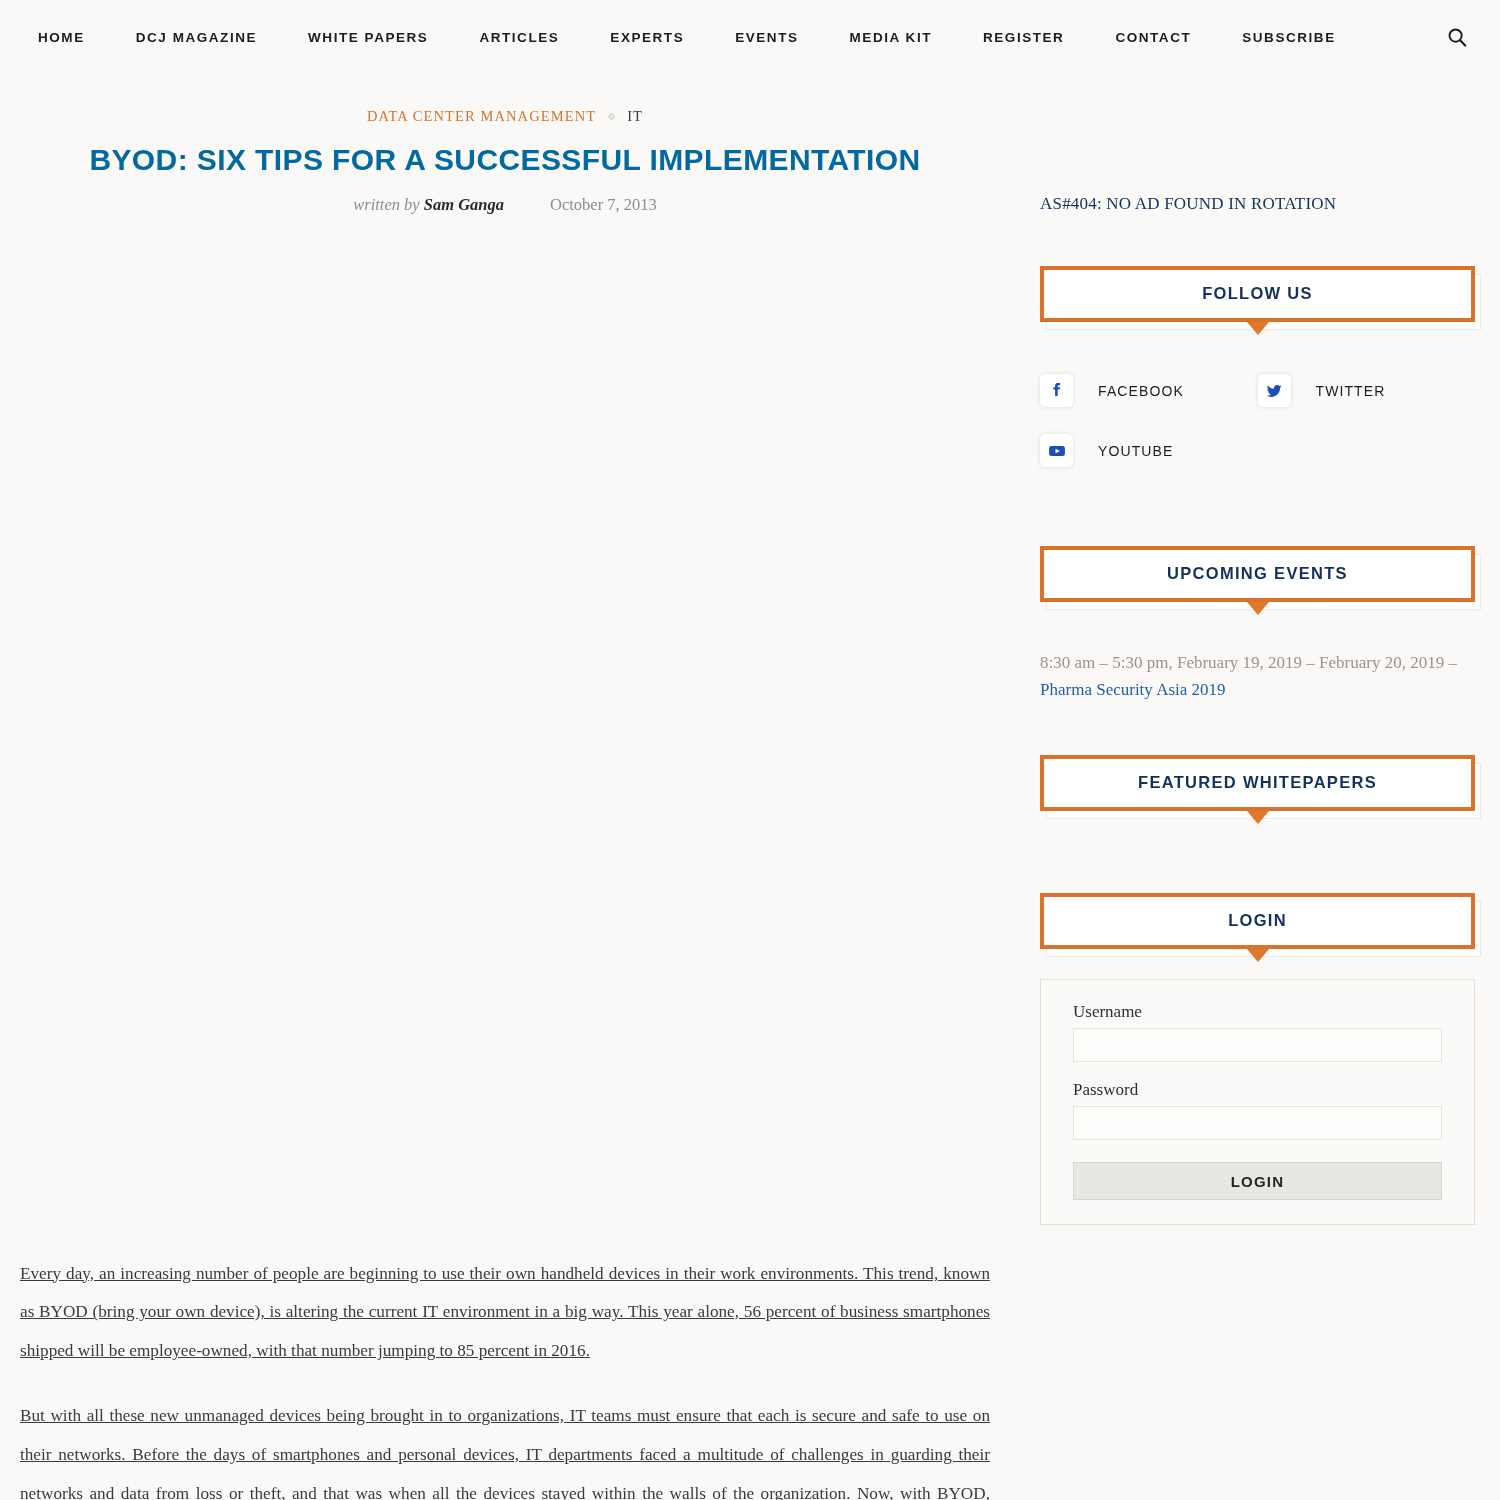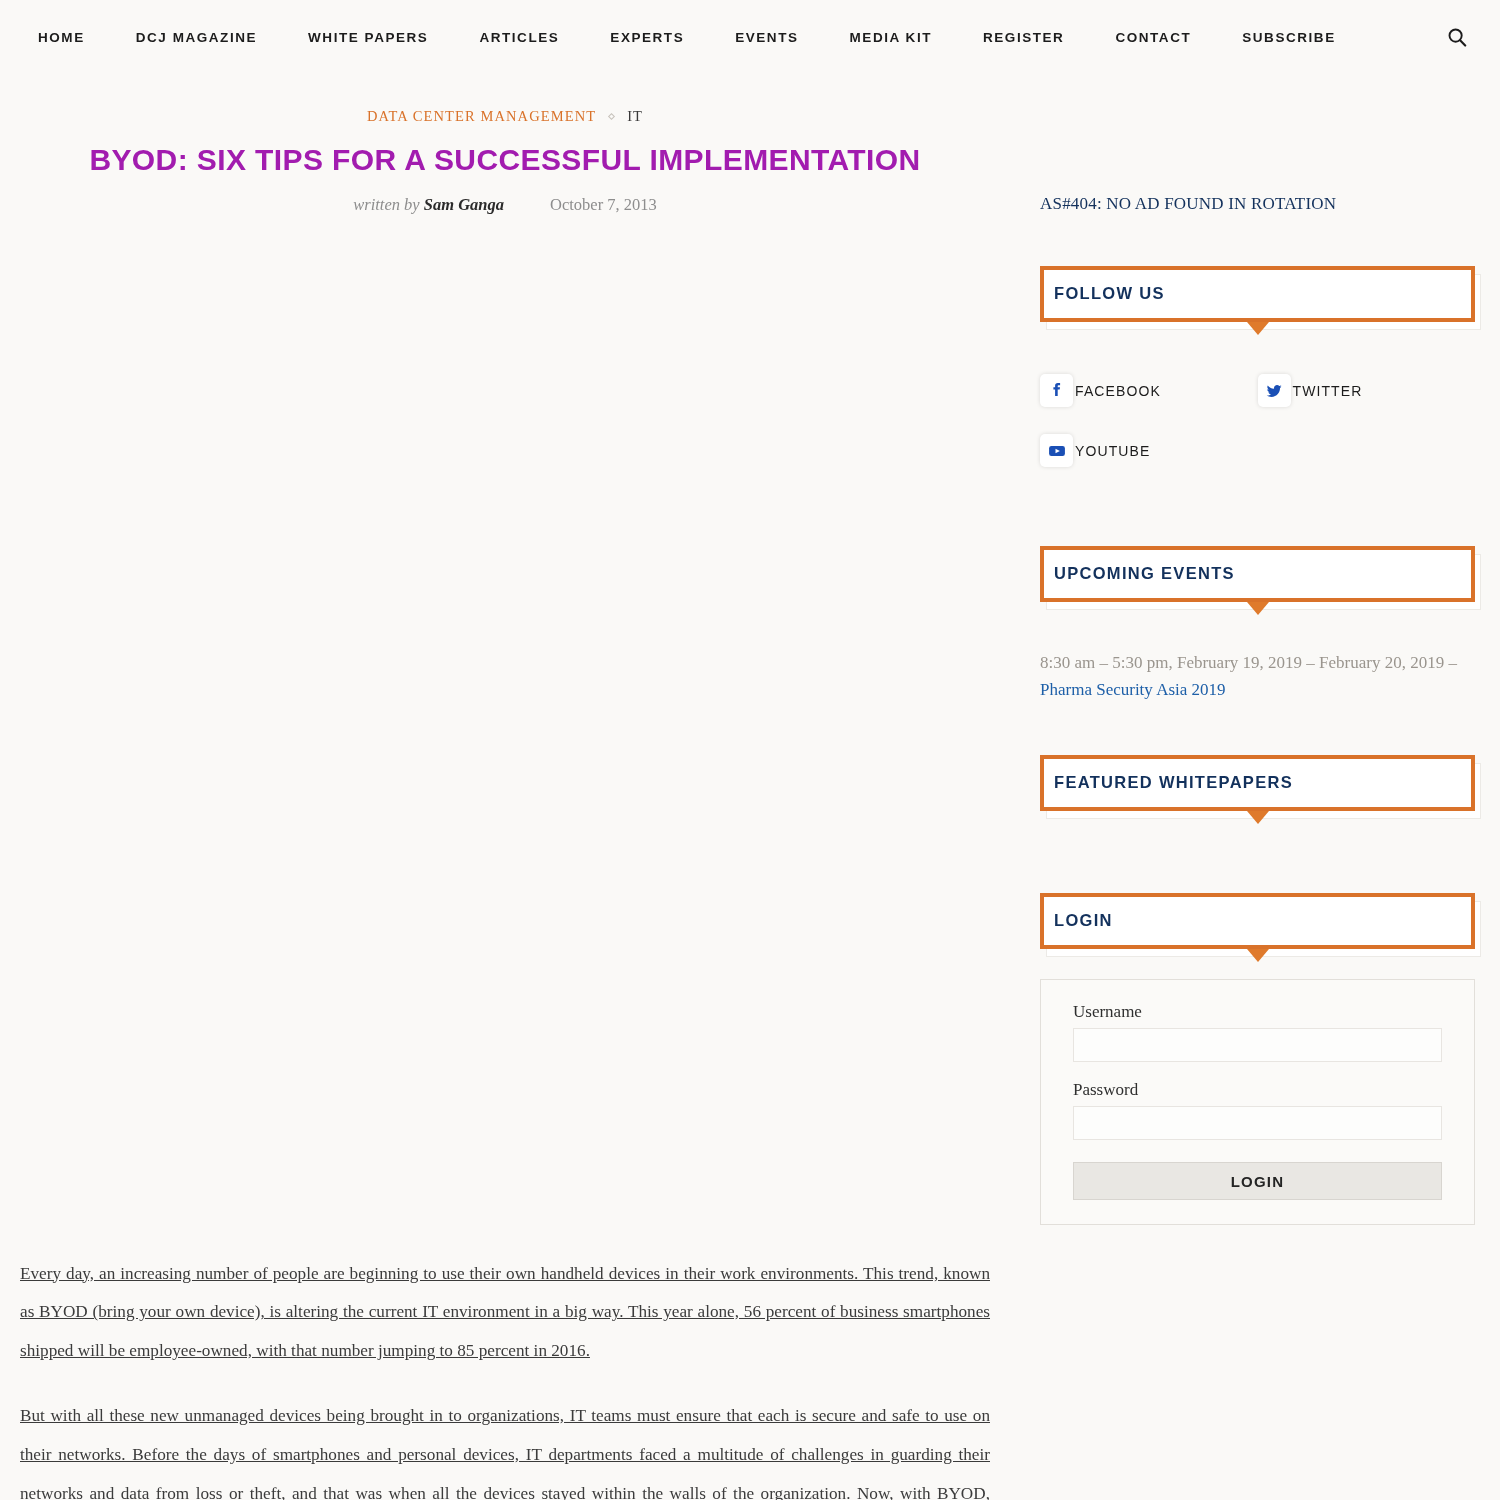--- a/index.html
+++ b/index.html
@@ -91,21 +91,21 @@
     border: 1px solid #c7c2bb;
     margin: 0 3px;
   }
   .crumb-secondary { color: #3a3a3a; cursor: pointer; }
 
   h1.article-title {
     font-family: "Liberation Sans", sans-serif;
     font-size: 30px;
     font-weight: 700;
     letter-spacing: 0.4px;
-    color: #a21caf;
+    color: #0369a1;
     text-transform: uppercase;
     margin: 0 0 16px 0;
     line-height: 1.22;
   }
   .byline {
     font-family: "Liberation Serif", serif;
     font-size: 16.5px;
     color: #8d8d8d;
     display: flex;
     justify-content: center;
@@ -143,20 +143,21 @@
     text-transform: uppercase;
     padding-top: 120px;
     letter-spacing: 0.2px;
   }
 
   .widget { margin-top: 52px; position: relative; }
   .widget-title-wrap { position: relative; }
   .widget-title {
     border: 4px solid #d9722a;
     background: #ffffff;
+    text-align: center;
     padding: 14px 10px 15px;
     font-family: "Liberation Sans", sans-serif;
     font-size: 16.5px;
     font-weight: 700;
     letter-spacing: 1.3px;
     color: #13315c;
     text-transform: uppercase;
     position: relative;
     z-index: 2;
   }
@@ -188,21 +189,21 @@
   
   .social-grid {
     display: flex;
     flex-wrap: wrap;
     padding-top: 22px;
   }
   .social-item {
     width: 50%;
     display: flex;
     align-items: center;
-    gap: 2px;
+    gap: 25px;
     margin-bottom: 27px;
     cursor: pointer;
   }
   .social-badge {
     width: 33px; height: 33px;
     background: #ffffff;
     border-radius: 5px;
     box-shadow: 0 0 4px rgba(0,0,0,0.13);
     display: flex; align-items: center; justify-content: center;
     flex: 0 0 33px;

